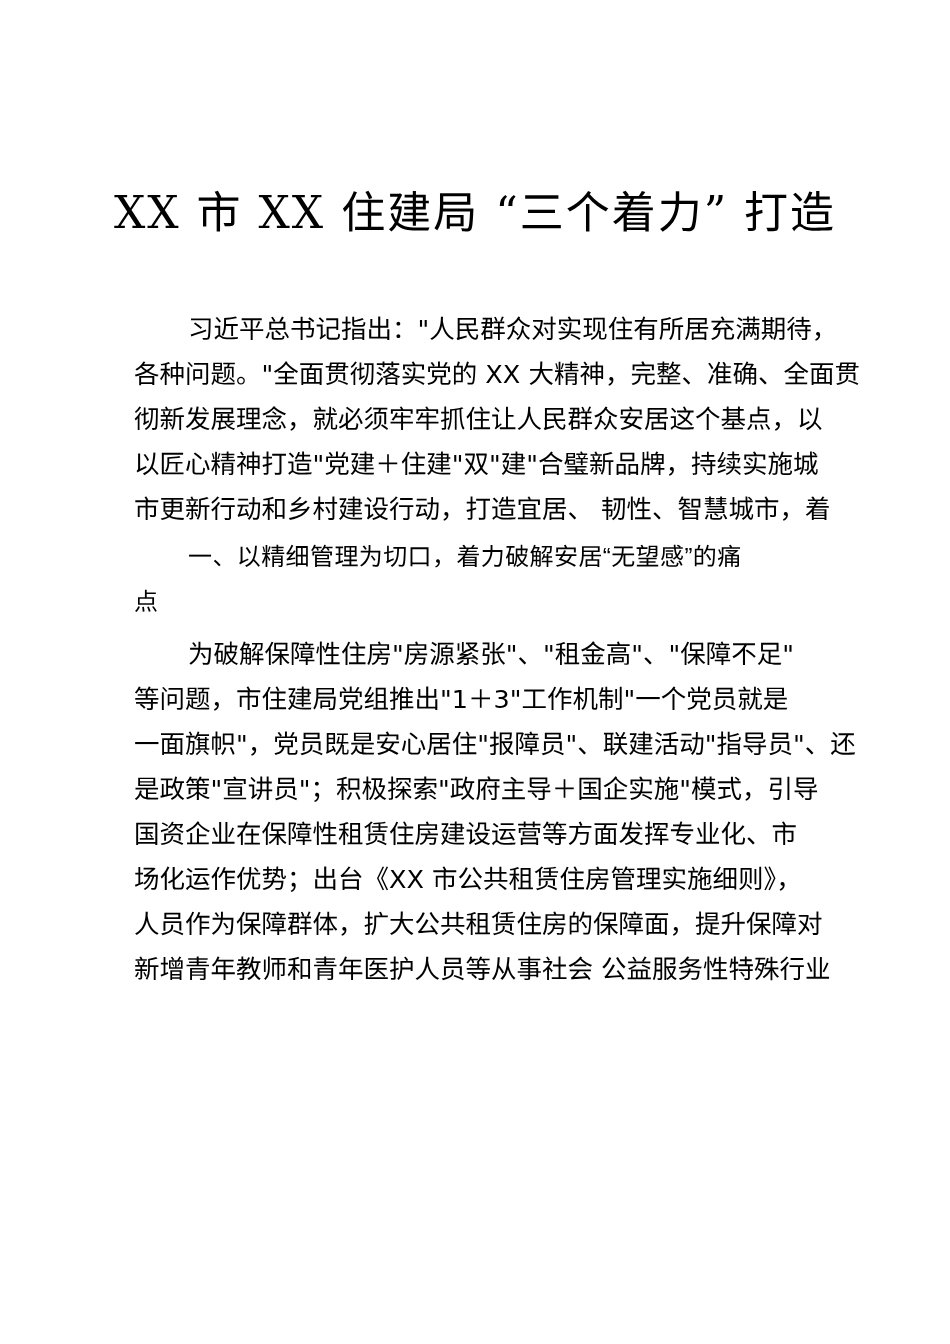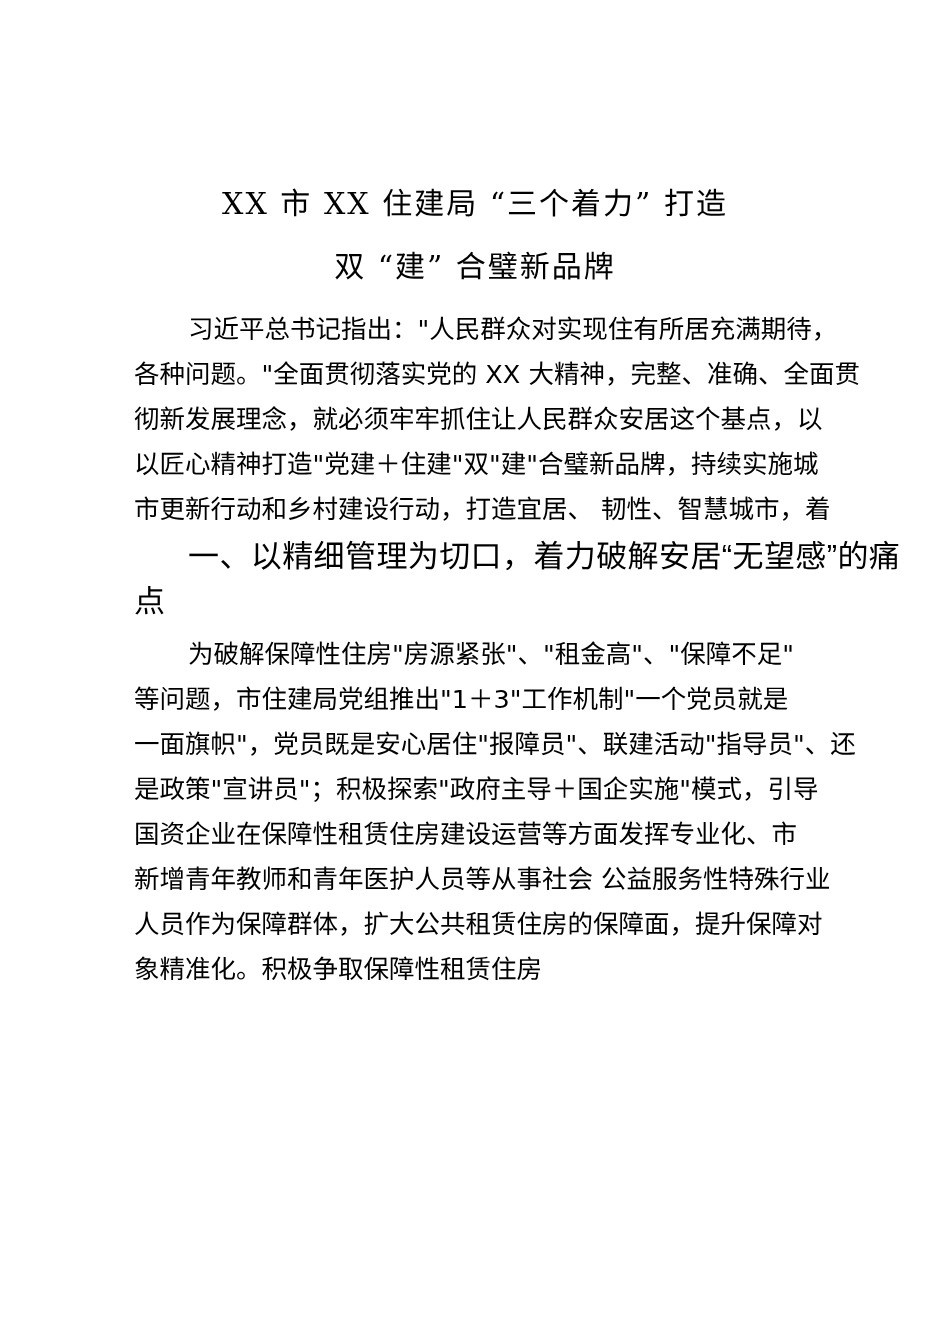--- a/index.html
+++ b/index.html
@@ -22,21 +22,21 @@
   }
 
   
   .doc-title {
     position: absolute;
     left: 0;
     top: 152px;
     width: 950px;
     text-align: center;
     font-family: "DejaVu Serif", "Liberation Serif", serif;
-    font-size: 30px;
+    font-size: 44px;
     line-height: 63px;
     letter-spacing: 2px;
     color: #000000;
     font-weight: 400;
   }
   .doc-title .title-line {
     display: block;
     white-space: nowrap;
   }
 
@@ -67,42 +67,41 @@
 
   .indent2 {
     display: inline-block;
     width: 54px;
   }
 
   
   .section-head {
     margin: 0;
     font-family: "Liberation Sans", "DejaVu Sans", sans-serif;
-    font-size: 31px;
+    font-size: 24px;
     line-height: 45px;
     letter-spacing: 0.4px;
     color: #000000;
     font-weight: 400;
   }
   .section-head .line {
     display: block;
     white-space: nowrap;
   }
 
   .gap-sm { height: 2px; }
   .gap-md { height: 8px; }
 </style>
 </head>
 <body>
 
 <div class="page">
 
   <h1 class="doc-title">
     <span class="title-line">XX 市 XX 住建局 “三个着力” 打造</span>
-    <span class="title-line">双 “建” 合璧新品牌</span>
   </h1>
 
   <div class="body-area">
 
     <p class="para">
       <span class="line"><span class="indent2"></span><span>习近平总书记指出："人民群众对实现住有所居充满期待，</span></span>
       <span class="line">各种问题。"全面贯彻落实党的 XX 大精神，完整、准确、全面贯</span>
       <span class="line">彻新发展理念，就必须牢牢抓住让人民群众安居这个基点，以</span>
       <span class="line">以匠心精神打造"党建＋住建"双"建"合璧新品牌，持续实施城</span>
       <span class="line">市更新行动和乡村建设行动，打造宜居、 韧性、智慧城市，着</span>
@@ -116,19 +115,19 @@
     </p>
 
     <div class="gap-md"></div>
 
     <p class="para">
       <span class="line"><span class="indent2"></span><span>为破解保障性住房"房源紧张"、"租金高"、"保障不足"</span></span>
       <span class="line">等问题，市住建局党组推出"1＋3"工作机制"一个党员就是</span>
       <span class="line">一面旗帜"，党员既是安心居住"报障员"、联建活动"指导员"、还</span>
       <span class="line">是政策"宣讲员"；积极探索"政府主导＋国企实施"模式，引导</span>
       <span class="line">国资企业在保障性租赁住房建设运营等方面发挥专业化、市</span>
+      <span class="line">场化运作优势；出台《XX 市公共租赁住房管理实施细则》，</span>
+      <span class="line">人员作为保障群体，扩大公共租赁住房的保障面，提升保障对</span>
       <span class="line">新增青年教师和青年医护人员等从事社会 公益服务性特殊行业</span>
-      <span class="line">人员作为保障群体，扩大公共租赁住房的保障面，提升保障对</span>
-      <span class="line">象精准化。积极争取保障性租赁住房</span>
     </p>
 
   </div>
 </div>
 
 </body></html>

